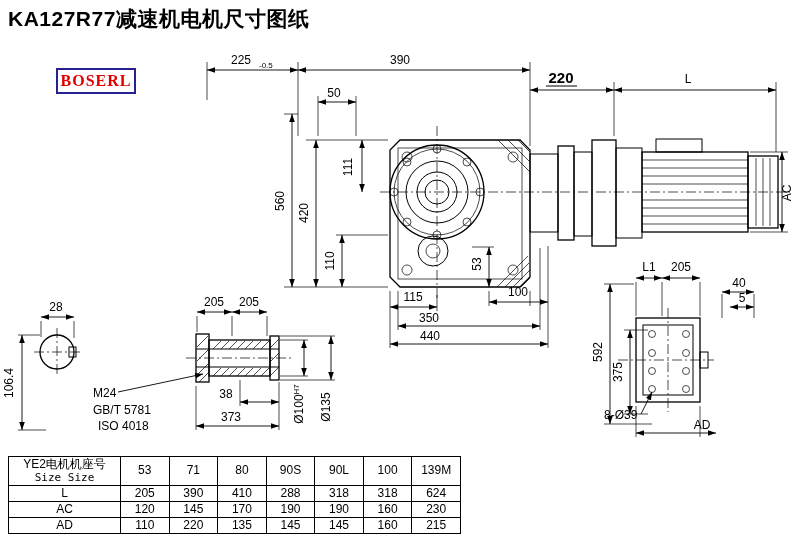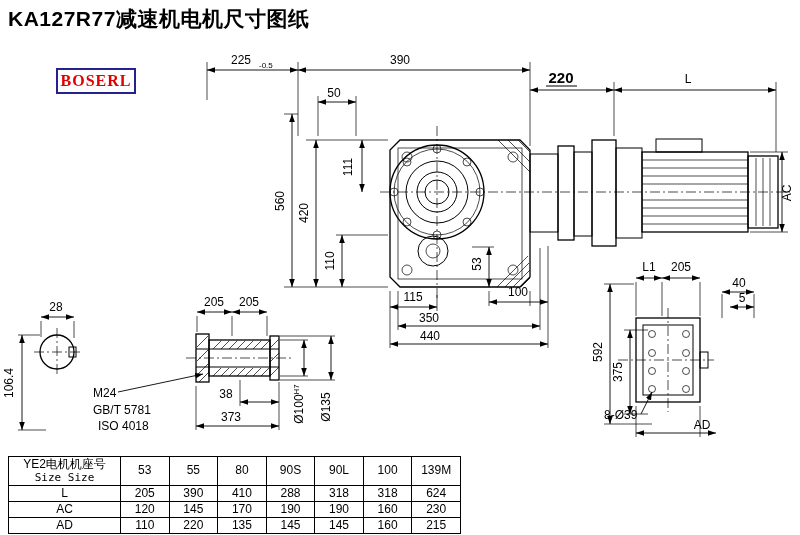--- a/index.html
+++ b/index.html
@@ -223,21 +223,21 @@
   </svg>
 
   <table class="spec">
     <tbody>
         <tr class="hdr">
       <th class="c0">
         <div>YE2电机机座号</div>
         <div class="en">Size Size</div>
       </th>
       <th class="v">53</th>
-      <th class="v">55</th>
+      <th class="v">71</th>
       <th class="v">80</th>
       <th class="v">90S</th>
       <th class="v">90L</th>
       <th class="v">100</th>
       <th class="v">139M</th>
     </tr>
     <tr>
       <td>L</td>
       <td>205</td>
       <td>390</td>

